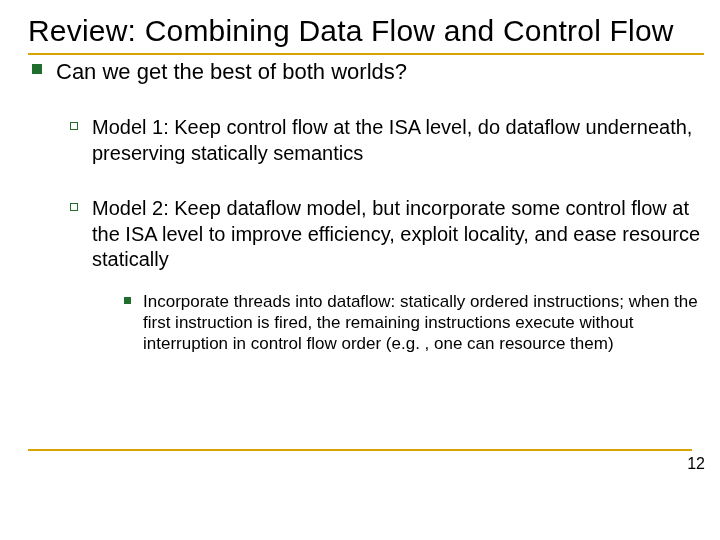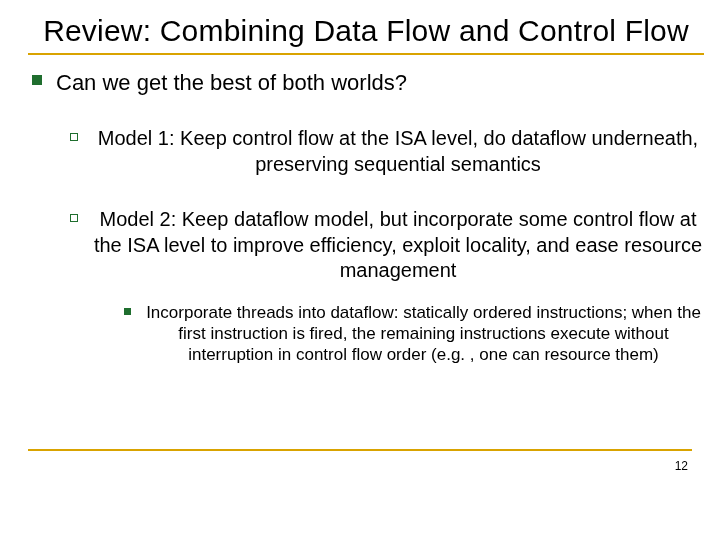--- a/index.html
+++ b/index.html
@@ -1,34 +1,34 @@
 <!DOCTYPE html>
 <html><head>
 <meta charset="utf-8">
 <style>
   * { box-sizing: border-box; margin: 0; padding: 0; }
   html, body { width: 720px; height: 540px; background: #fff; font-family: Arial, Helvetica, sans-serif; color: #000; }
-  .slide { position: relative; width: 720px; height: 481px; padding: 14px 16px 0 28px; text-align: center; }
+  .slide { position: relative; width: 720px; height: 481px; padding: 14px 16px 0 28px; }
   .title { font-size: 30px; line-height: 1.15; font-weight: 400; letter-spacing: 0.2px; }
   .title-rule { border: none; border-top: 2px solid #d9a300; margin-top: 4px; }
-  .content { margin-top: 14px; }
+  .content { margin-top: 3px; }
   .lvl1 { margin: 0 0 30px 4px; }
   .lvl1-row { display: flex; align-items: baseline; }
   .b1 { width: 10px; height: 10px; background: #1f6e2e; flex: 0 0 auto; margin-right: 14px; margin-top: 6px; align-self: flex-start; }
   .t1 { font-size: 22px; line-height: 1.25; }
   .sub { margin: 22px 0 0 38px; }
   .lvl2 { display: flex; margin: 0 0 30px 0; }
   .b2 { width: 8px; height: 8px; border: 1px solid #1f6e2e; background: #fff; flex: 0 0 auto; margin-right: 14px; margin-top: 7px; }
   .t2 { font-size: 20px; line-height: 1.28; }
   .subsub { margin: 18px 0 0 32px; }
   .lvl3 { display: flex; }
   .b3 { width: 7px; height: 7px; background: #1f6e2e; flex: 0 0 auto; margin-right: 12px; margin-top: 6px; }
   .t3 { font-size: 17px; line-height: 1.25; }
   .footer-rule { position: absolute; left: 28px; right: 28px; bottom: 30px; border: none; border-top: 2px solid #d9a300; }
-  .pagenum { position: absolute; right: 32px; bottom: 8px; font-size: 12px; }
+  .pagenum { position: absolute; right: 15px; bottom: 8px; font-size: 16px; }
 </style>
 </head>
 <body>
 
 <div class="slide">
 
   <div class="title">Review: Combining Data Flow and Control Flow</div>
   <hr class="title-rule">
 
   <div class="content">
@@ -39,27 +39,27 @@
         <span class="t1">Can we get the best of both worlds?</span>
       </div>
     </div>
 
     <div class="lvl1">
 
       <div class="sub">
 
         <div class="lvl2">
           <span class="b2"></span>
-          <span class="t2">Model 1: Keep control flow at the ISA level, do dataflow underneath, preserving sequential semantics</span>
+          <span class="t2">Model 1: Keep control flow at the ISA level, do dataflow underneath, preserving statically semantics</span>
         </div>
 
         <div class="lvl2" style="margin-bottom:0;">
           <span class="b2"></span>
           <div style="flex:1;">
-            <span class="t2">Model 2: Keep dataflow model, but incorporate some control flow at the ISA level to improve efficiency, exploit locality, and ease resource management</span>
+            <span class="t2">Model 2: Keep dataflow model, but incorporate some control flow at the ISA level to improve efficiency, exploit locality, and ease resource statically</span>
 
             <div class="subsub">
               <div class="lvl3">
                 <span class="b3"></span>
                 <span class="t3">Incorporate threads into dataflow: statically ordered instructions; when the first instruction is fired, the remaining instructions execute without interruption in control flow order (e.g. , one can resource them)</span>
               </div>
             </div>
           </div>
         </div>
 

